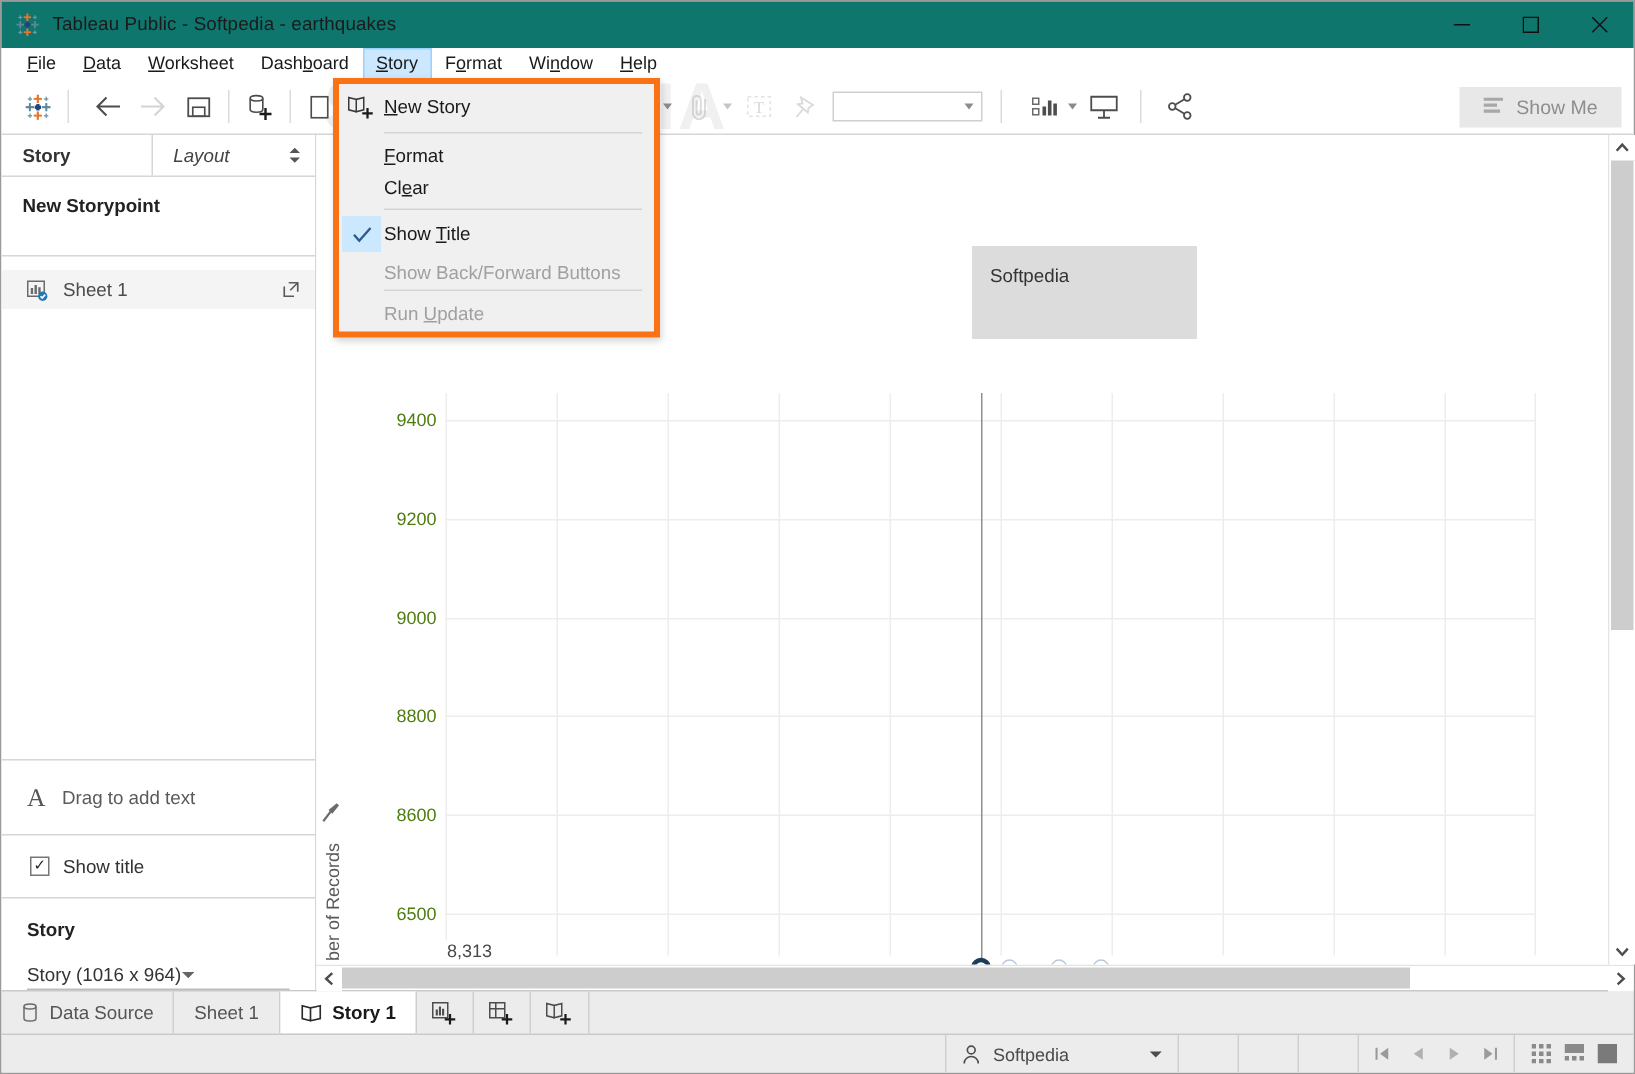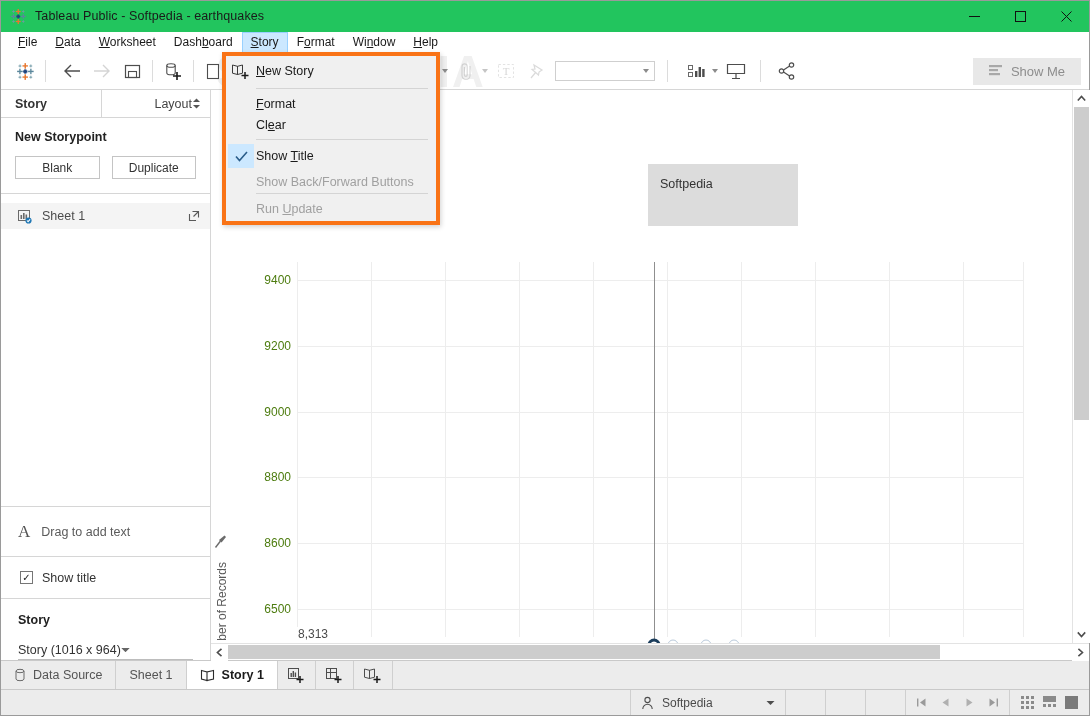--- a/index.html
+++ b/index.html
@@ -18,21 +18,21 @@
     border: 1px solid #9a9a9a;
     background: #fff;
     display: flex;
     flex-direction: column;
   }
 
   
   .titlebar {
     height: 31px; min-height: 31px;
     display: flex; align-items: center;
-    background: #22c55e;
+    background: #0f766e;
     border-bottom: 1px solid transparent;
   }
   .tb-icon { width: 17px; height: 17px; margin-left: 9px; margin-right: 8px; position: relative; }
   .tb-title { font-size: 12.5px; color: #1a1a1a; letter-spacing: .1px; }
   .winctrls { margin-left: auto; display: flex; height: 31px; }
   .winbtn {
     width: 46px; height: 31px;
     display: flex; align-items: center; justify-content: center;
     color: #111;
   }
@@ -115,21 +115,21 @@
   }
   .side-tabs { display: flex; height: 28px; border-bottom: 1px solid #d6d6d6; }
   .side-tab {
     flex: 1; display: flex; align-items: center;
     padding-left: 14px;
     font-weight: bold; color: #333; font-size: 12.5px;
   }
   .side-tab.inactive {
     border-left: 1px solid #d6d6d6;
     font-weight: normal; color: #444;
-    justify-content: flex-end; padding-right: 9px;
+    justify-content: space-between; padding-right: 9px; font-style: italic;
   }
   .updown { display: flex; flex-direction: column; line-height: 0; gap: 2px; }
   .section-pad { padding: 12px 14px 14px 14px; border-bottom: 1px solid #d6d6d6; }
   .side-head { font-weight: bold; font-size: 12.5px; color: #222; margin-bottom: 12px; }
   .btn-row { display: flex; gap: 12px; }
   .sbtn {
     flex: 1; height: 23px;
     border: 1px solid #c4c4c4; background: #fff;
     display: flex; align-items: center; justify-content: center;
     font-size: 12px; color: #333;
@@ -491,24 +491,20 @@
             <svg width="9" height="11" viewBox="0 0 9 11">
                 <path d="M4.5 0.5 L8 4 H1 Z" fill="#555"></path>
                 <path d="M4.5 10.5 L8 7 H1 Z" fill="#555"></path>
               </svg>
           </span>
         </div>
       </div>
 
       <div class="section-pad">
         <div class="side-head">New Storypoint</div>
-        <div class="btn-row">
-          <div class="sbtn">Blank</div>
-          <div class="sbtn">Duplicate</div>
-        </div>
       </div>
 
       <div class="sheet-list">
         <div class="sheet-row">
           <span>
             <svg width="15" height="15" viewBox="0 0 15 15">
               <rect x="1.5" y="1.5" width="11" height="10" fill="none" stroke="#6a6a6a" stroke-width="1"></rect>
               <rect x="3.5" y="6" width="1.6" height="4" fill="#6a6a6a"></rect>
               <rect x="6" y="4" width="1.6" height="6" fill="#6a6a6a"></rect>
               <rect x="8.5" y="5.5" width="1.6" height="4.5" fill="#6a6a6a"></rect>

